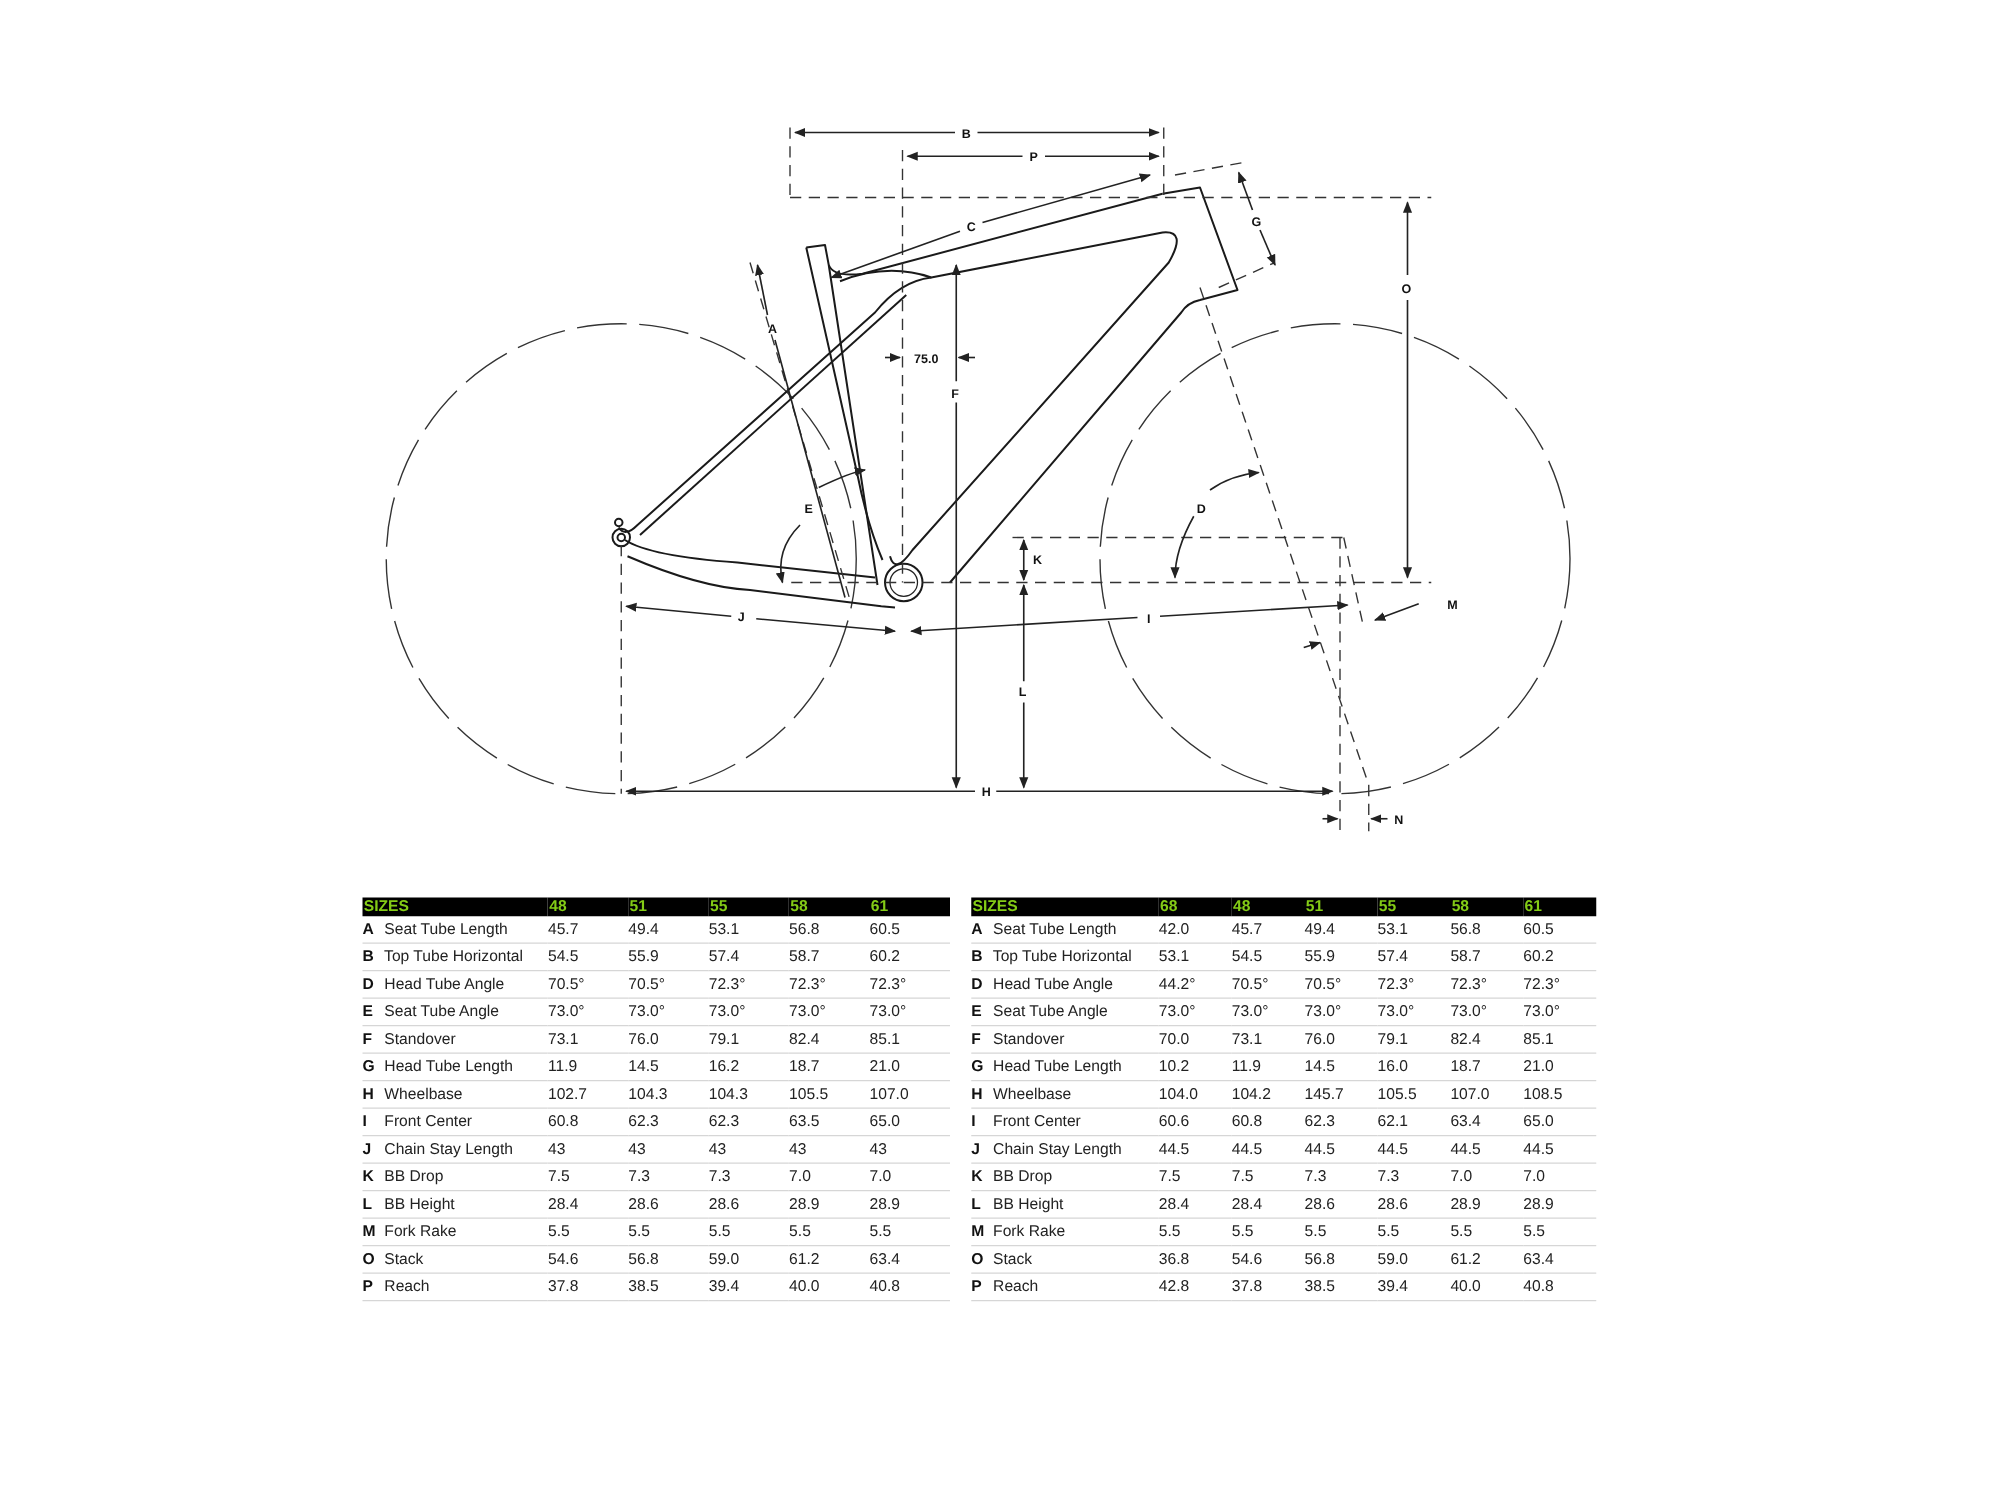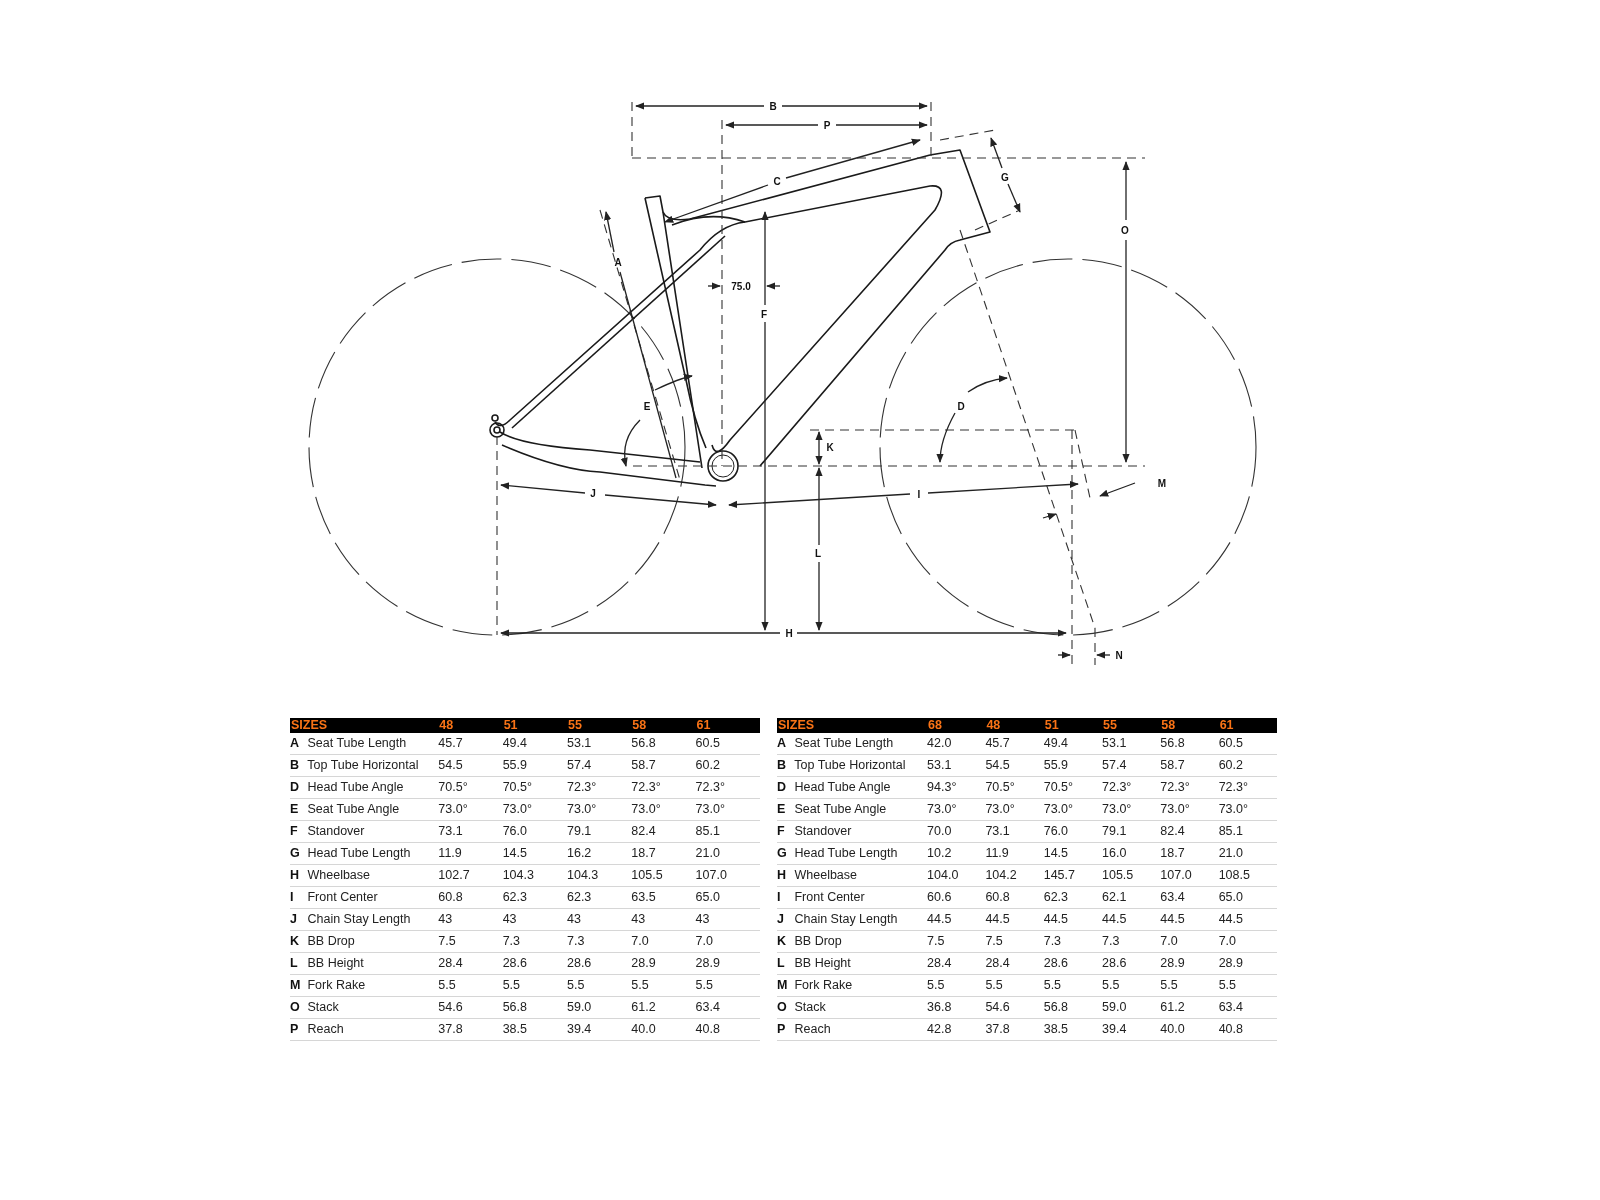--- a/index.html
+++ b/index.html
@@ -7,21 +7,21 @@
            font-family: "Liberation Sans", "DejaVu Sans", sans-serif; color: #111; }
     #diagram { position: absolute; left: 0; top: 0; width: 1600px; height: 700px; }
     #diagram text { font-family: "Liberation Sans", "DejaVu Sans", sans-serif; font-weight: bold; font-size: 10px; fill: #111; }
     .dash { stroke: #333; stroke-width: 1.1; fill: none; stroke-dasharray: 9 6; }
     .solid { stroke: #222; stroke-width: 1.3; fill: none; }
     .thin { stroke: #222; stroke-width: 1; fill: none; }
     .frame { stroke: #1a1a1a; stroke-width: 1.6; fill: none; stroke-linejoin: round; }
     .geo-table { position: absolute; top: 718px; }
     .geo-title { font-size: 19px; font-weight: bold; font-style: italic; margin: 0 0 14px 0; height: 22px; }
     table { border-collapse: collapse; font-size: 12.5px; }
-    thead tr { background: #000; color: #f97316; }
+    thead tr { background: #000; color: #84cc16; }
     thead th { text-align: left; font-weight: bold; font-size: 12.5px; height: 15px; padding: 0 0 0 1px; line-height: 15px; }
     tbody td { height: 21px; border-bottom: 1px solid #d6d6d6; padding: 0; line-height: 21px; color: #222; }
     tbody td .letter { font-weight: bold; display: inline-block; min-width: 14px; color: #111; }
     #carbon { left: 290px; }
     #carbon table { width: 470px; }
     #carbon col.c0 { width: 143px; } #carbon col.cv { width: 62px; }
     #alloy { left: 777px; }
     #alloy table { width: 500px; }
     #alloy col.c0 { width: 150px; } #alloy col.cv { width: 58.3px; }
   </style>
@@ -331,21 +331,21 @@
           <td><span class="letter">B</span> <span>Top Tube Horizontal</span></td>
           <td>53.1</td>
           <td>54.5</td>
           <td>55.9</td>
           <td>57.4</td>
           <td>58.7</td>
           <td>60.2</td>
         </tr>
         <tr>
           <td><span class="letter">D</span> <span>Head Tube Angle</span></td>
-          <td>94.3°</td>
+          <td>44.2°</td>
           <td>70.5°</td>
           <td>70.5°</td>
           <td>72.3°</td>
           <td>72.3°</td>
           <td>72.3°</td>
         </tr>
         <tr>
           <td><span class="letter">E</span> <span>Seat Tube Angle</span></td>
           <td>73.0°</td>
           <td>73.0°</td>

